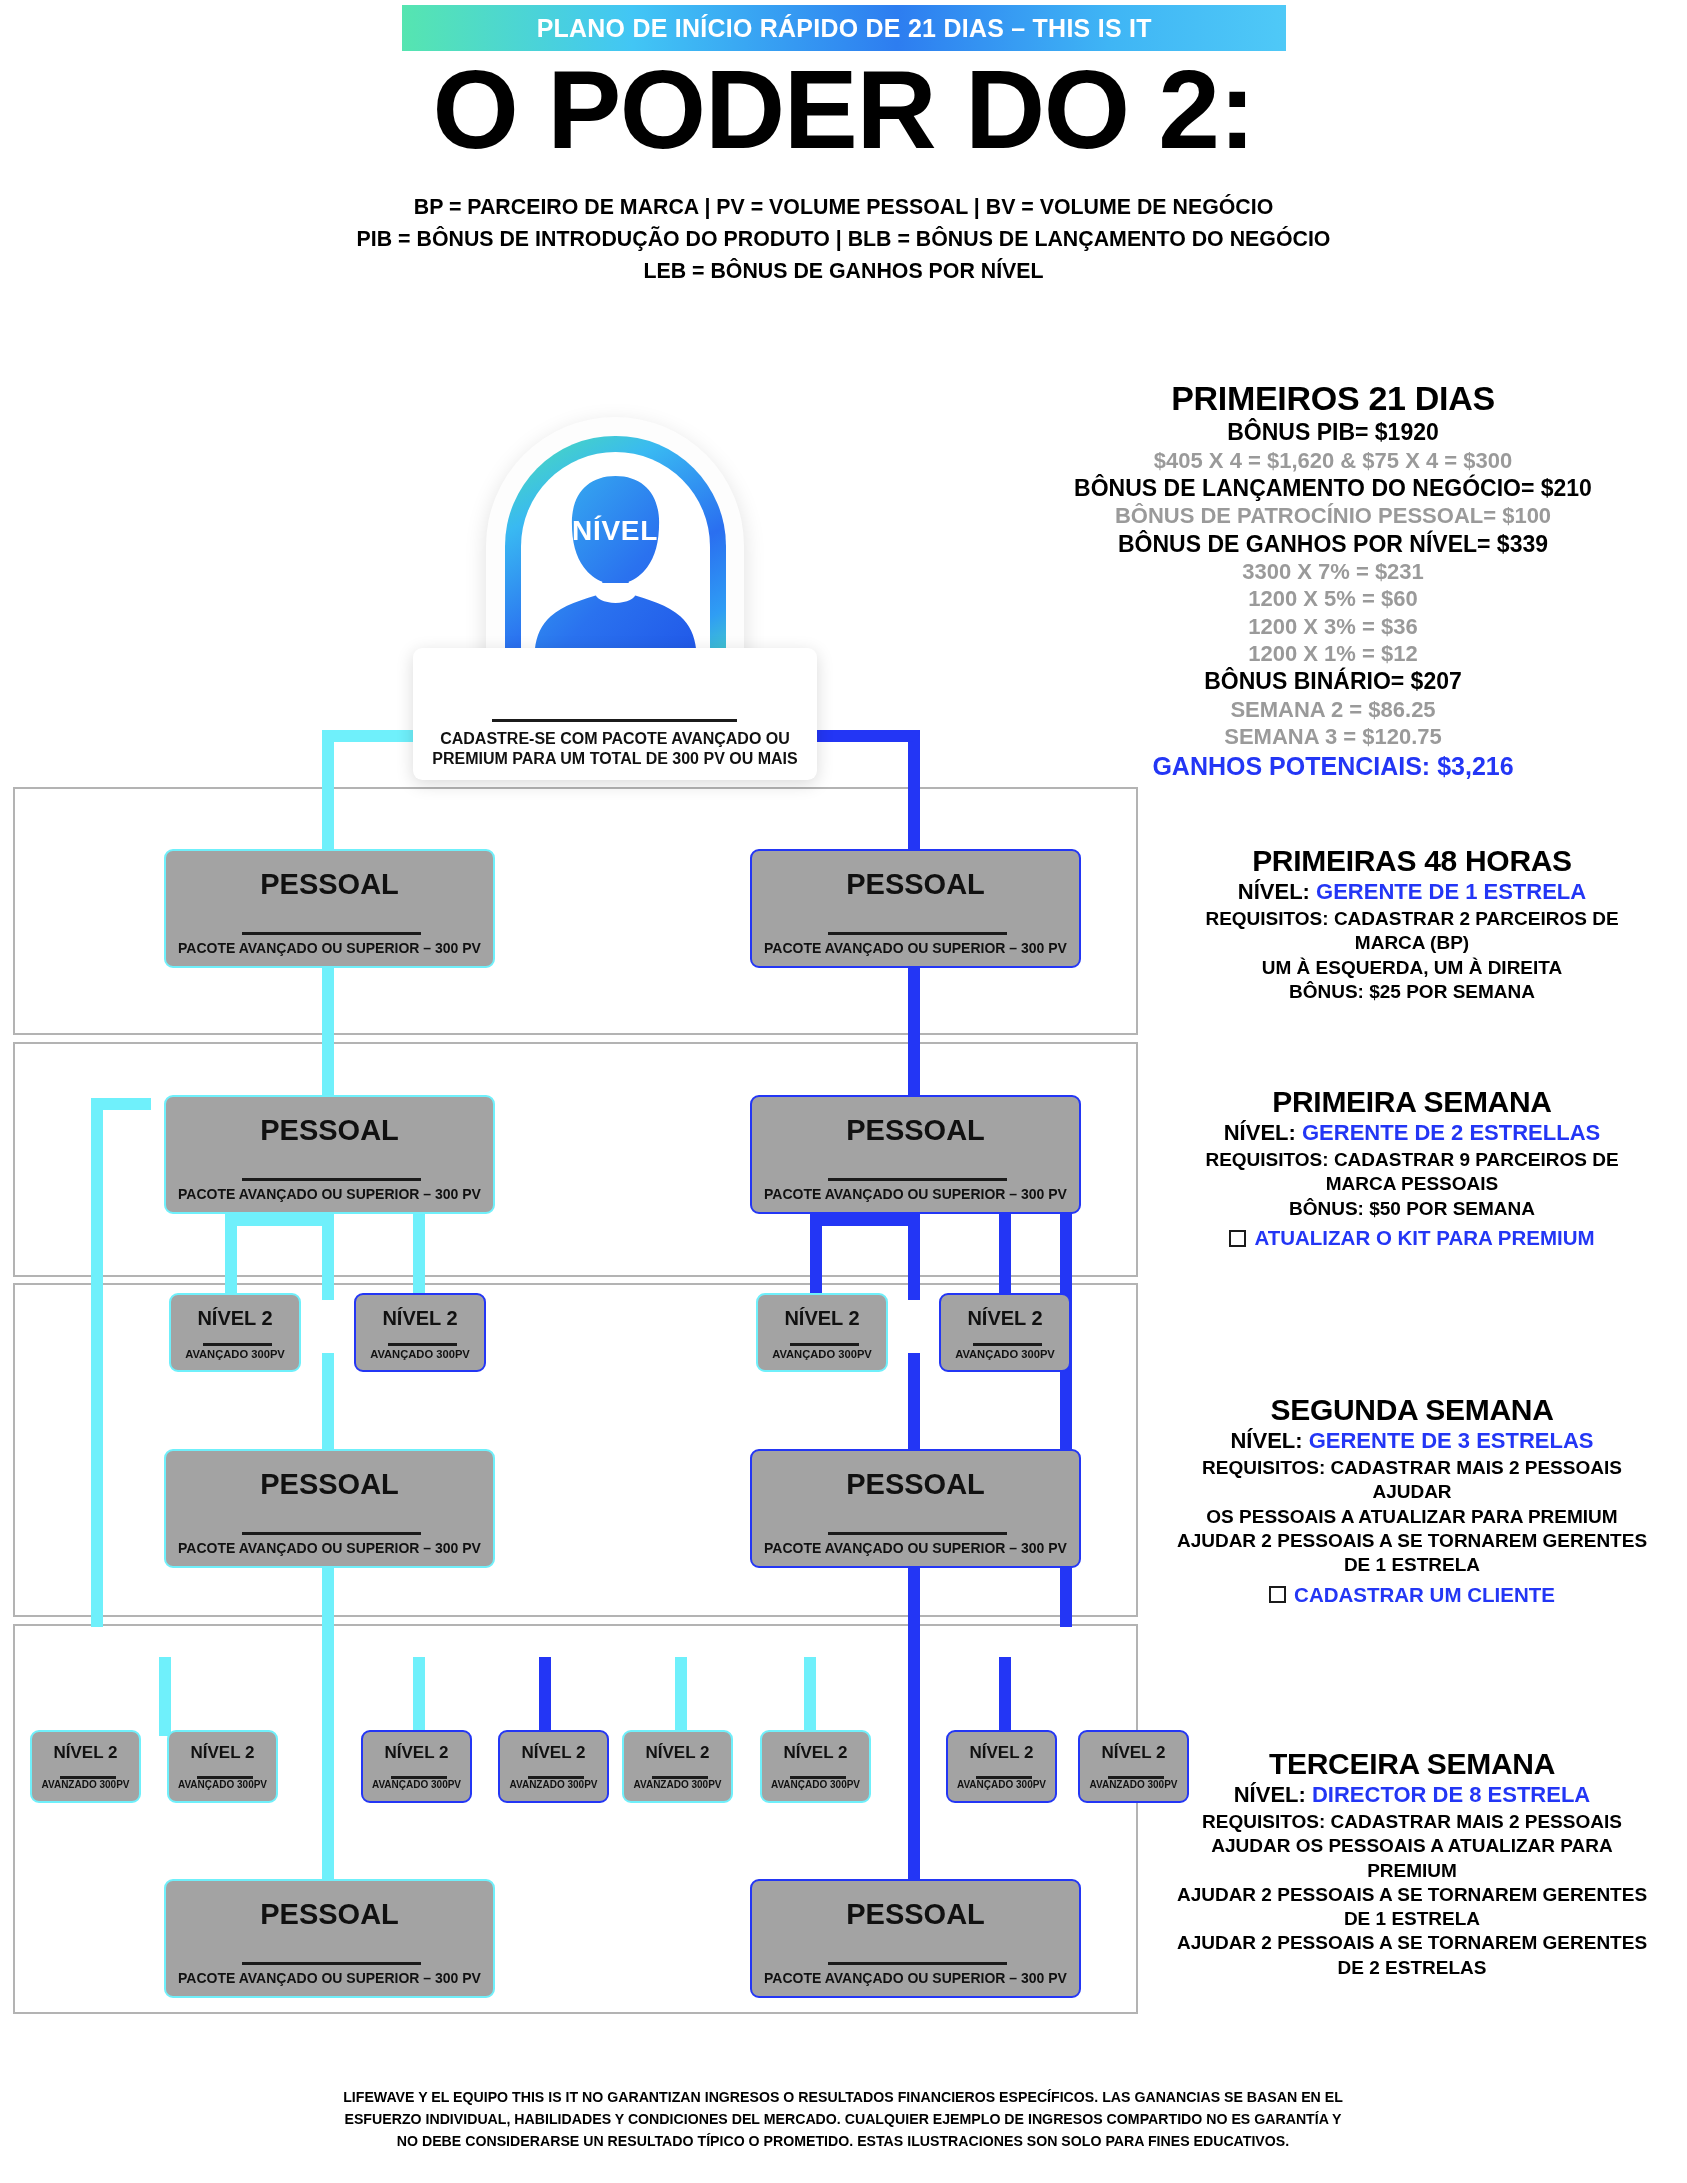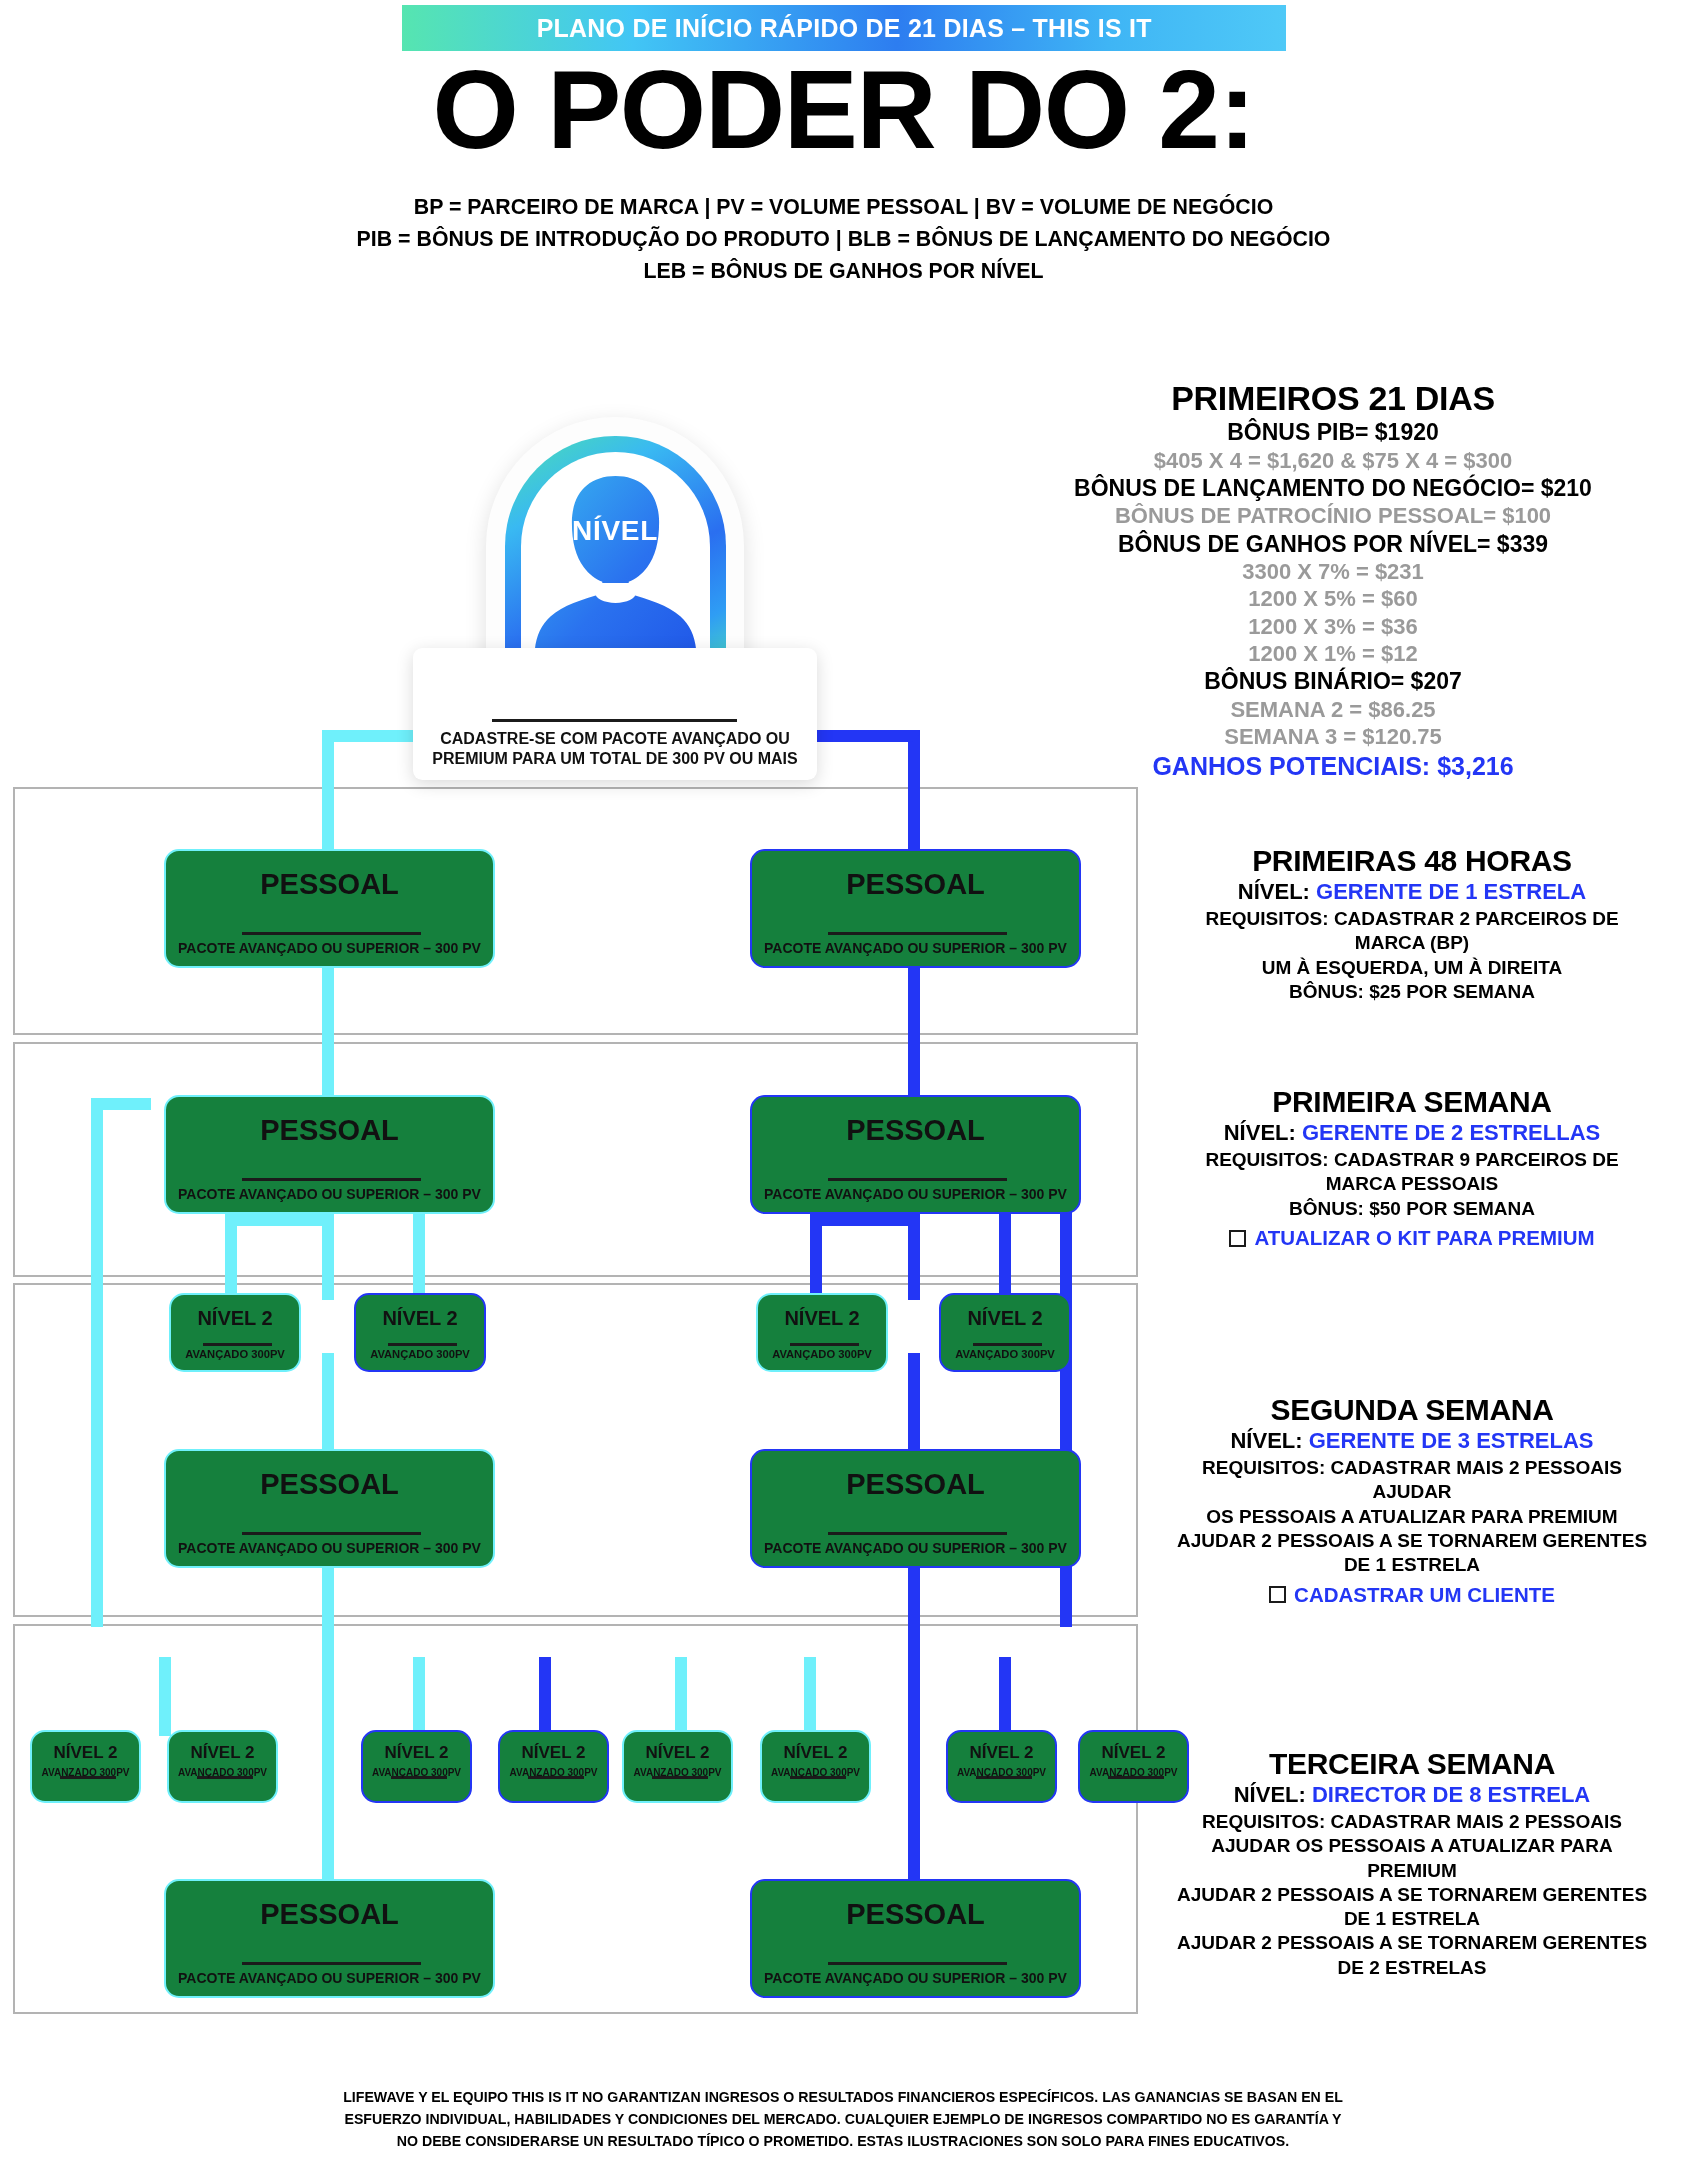--- a/index.html
+++ b/index.html
@@ -82,21 +82,21 @@
     background:#ffffff; border-radius:9.3px; box-shadow:0 4px 17px rgba(0,0,0,0.15);
   }
   .root-rule { position:absolute; left:79px; top:71px; width:245px; height:3.3px; background:#1b1b1b;}
   .root-text {
     position:absolute; left:0; top:81px; width:100%; text-align:center;
     font-size:16px; font-weight:800; color:#111; line-height:1.22;
   }
 
   
   .node {
-    position:absolute; background:#15803d; border:2.6px solid #6ff0fb; border-radius:15px;
+    position:absolute; background:#a3a3a3; border:2.6px solid #6ff0fb; border-radius:9px;
   }
   .node.blue { border-color:#2336f5; }
   .node .ntitle {
     position:absolute; left:0; width:100%; text-align:center; color:#111; font-weight:900;
   }
   .node .nrule { position:absolute; height:3.3px; background:#1b1b1b; }
   .node .nsub {
     position:absolute; left:0; width:100%; text-align:center; color:#111; font-weight:800;
   }
   
@@ -106,21 +106,21 @@
   .pessoal .nsub   { top:89px; font-size:14px; }
   
   .n2m { width:132px; height:79px; }
   .n2m .ntitle { top:12px; font-size:20px; }
   .n2m .nrule  { left:32px; top:48px; width:69px; height:2.6px; }
   .n2m .nsub   { top:53px; font-size:11.2px; }
   
   .n2s { width:111px; height:73px; }
   .n2s .ntitle { top:10.6px; font-size:17px; }
   .n2s .nrule  { left:28px; top:44px; width:56px; height:2.6px; }
-  .n2s .nsub   { top:35px; font-size:10px; }
+  .n2s .nsub   { top:47px; font-size:10px; }
 
   
   .footer {
     position:absolute; left:198px; top:2087px; width:1290px; text-align:center;
     font-size:14.6px; font-weight:800; color:#000; line-height:1.5;
     transform: scaleX(0.97);
   }
   .footer div { white-space:nowrap; }
 </style>
 </head>

